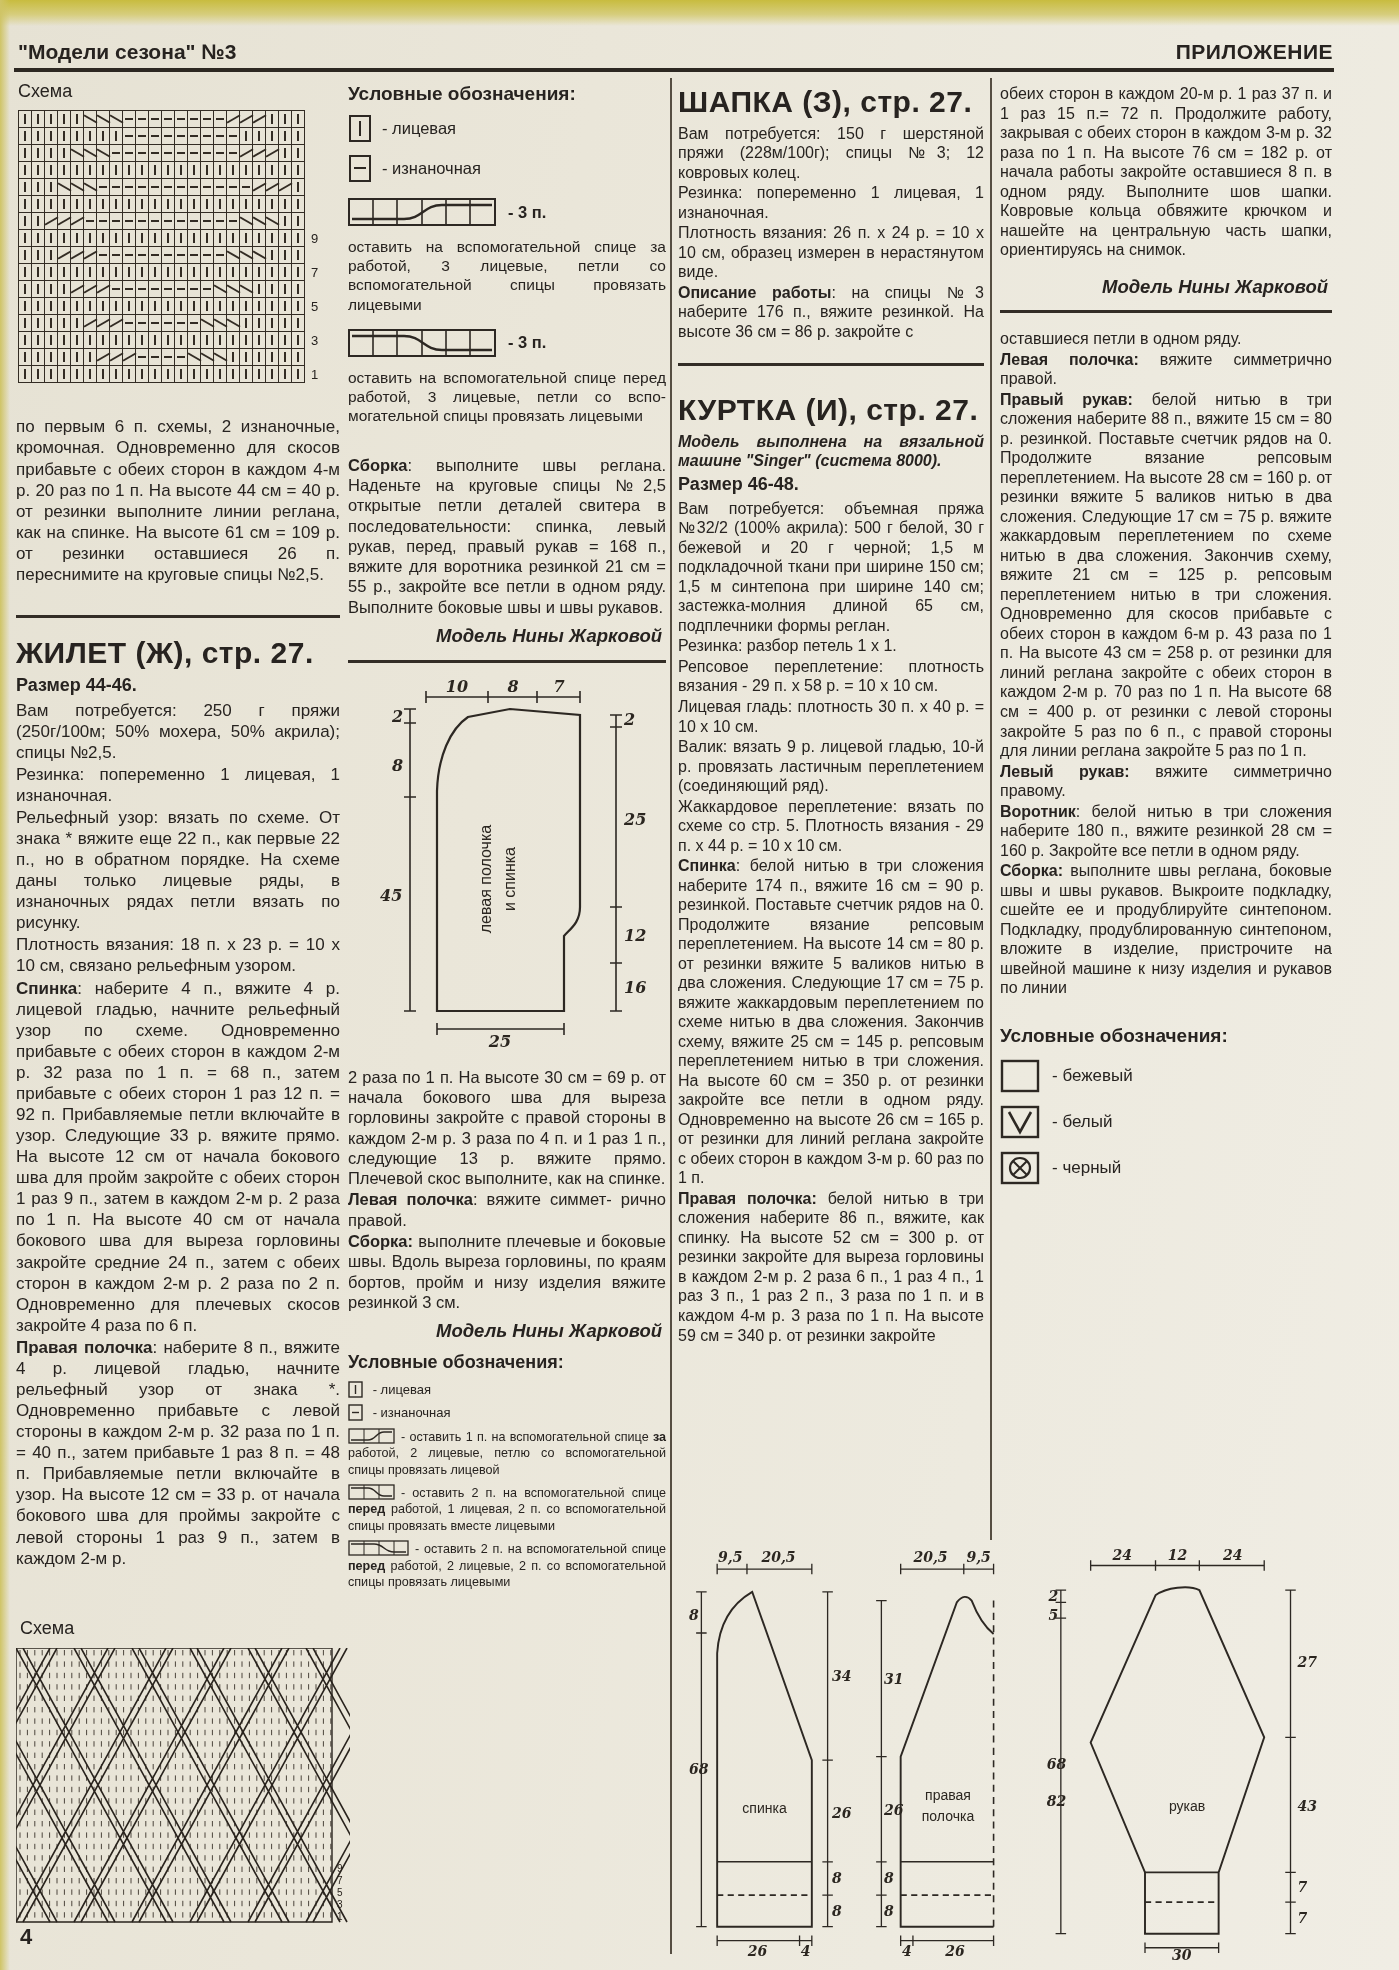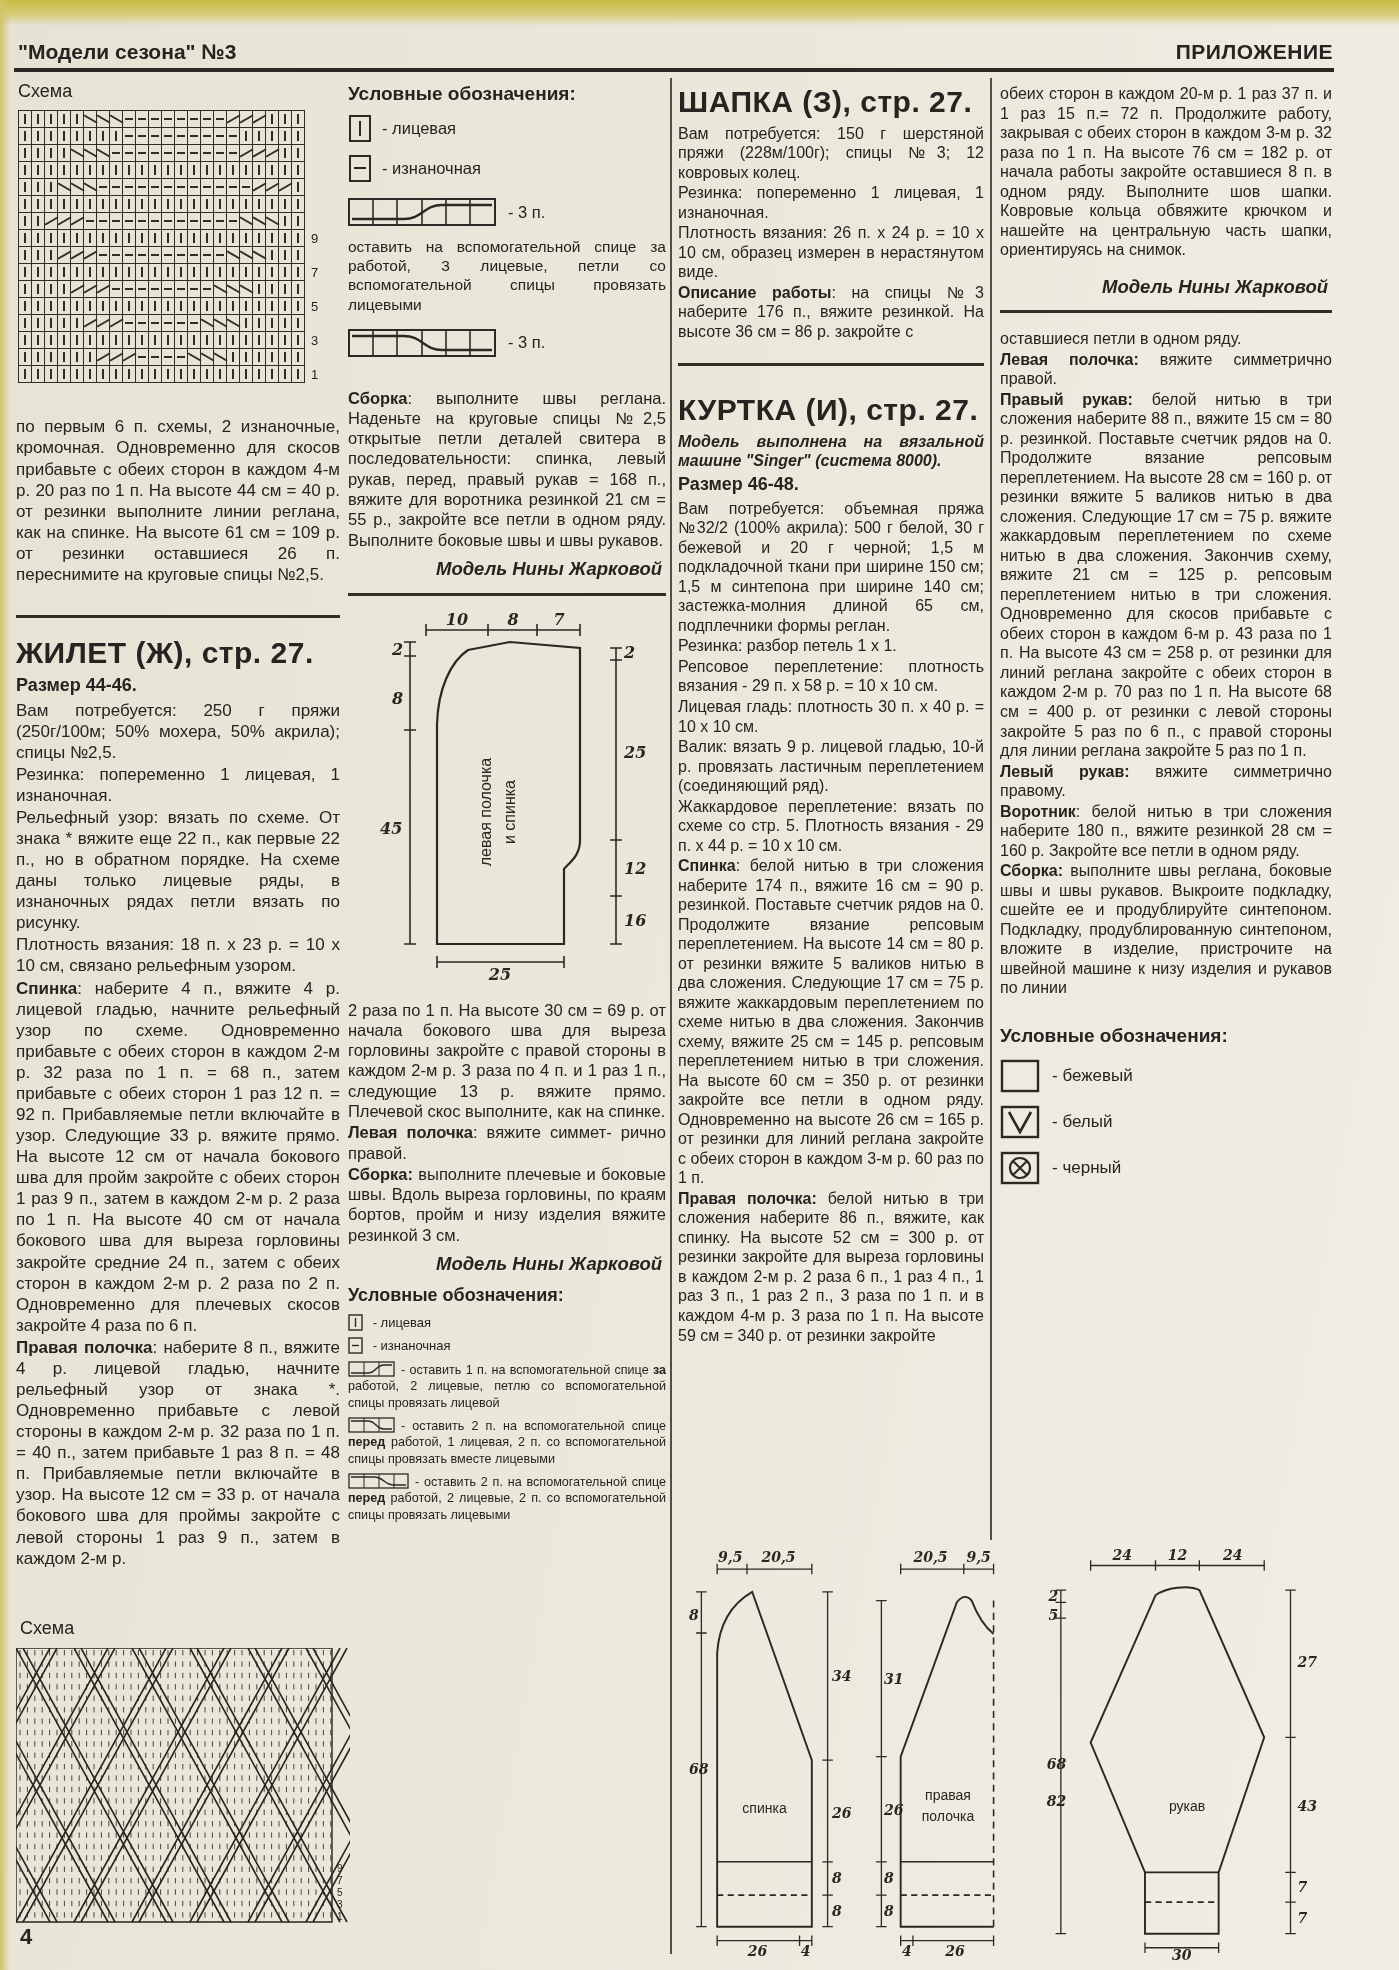--- a/index.html
+++ b/index.html
@@ -33,21 +33,21 @@
   .kcell{width:13px;height:17px;border-right:1px solid #332c24;border-bottom:1px solid #332c24;
          box-sizing:border-box;position:relative;flex:none;}
   .kcell.k::before{content:"";position:absolute;left:5px;top:3px;width:2px;height:10px;background:#332c24;}
   .kcell.p::before{content:"";position:absolute;left:2px;top:7px;width:8px;height:2px;background:#332c24;}
   .kcell.f::before{content:"";position:absolute;left:-1px;top:7px;width:15px;height:2px;background:#332c24;transform:rotate(30deg);}
   .kcell.b::before{content:"";position:absolute;left:-1px;top:7px;width:15px;height:2px;background:#332c24;transform:rotate(-30deg);}
   .klabel{position:absolute;left:292px;top:1px;font-size:13px;}
   
   .ltitle{font-weight:bold;font-size:19px;text-align:left;margin:2px 0 8px 0;}
   .l1item{display:flex;align-items:center;gap:10px;margin:6px 0 10px 0;text-align:left;}
-  .l1cap{font-weight:normal;}
+  .l1cap{font-weight:bold;}
   .l1text{margin:2px 0 10px 0;font-size:15.5px;}
   .mini{font-size:12.6px;line-height:1.3;margin:0 0 5px 0;}
   .mini svg{vertical-align:-4px;margin-right:5px;}
   .minihead{font-size:13px;margin:0 0 6px 0;text-align:left;}
   .minihead svg{vertical-align:-4px;margin-right:6px;}
   .l3item{display:flex;align-items:center;gap:12px;margin:12px 0;text-align:left;font-size:17px;}
   
   .schem{display:block;}
   .schem path,.schem line{stroke:#2d2823;fill:none;}
   .schem text{fill:#2b2620;font-family:"DejaVu Serif",serif;font-style:italic;font-weight:bold;font-size:16px;}
@@ -510,20 +510,21 @@
             <line x1="25" y1="2" x2="25" y2="28"></line>
             <line x1="49" y1="2" x2="49" y2="28"></line>
             <line x1="74" y1="2" x2="74" y2="28"></line>
             <line x1="98" y1="2" x2="98" y2="28"></line>
             <line x1="122" y1="2" x2="122" y2="28"></line>
           </g>
         <path d="M4,8 H56 C74,8 76,22 94,22 H144" fill="none" stroke="#2d2823" stroke-width="2.4"></path>
       </svg>
       <span class="l1cap">- 3 п.</span>
     </div>
+    <p class="l1text">оставить на вспомогательной спице перед работой, 3 лицевые, петли со вспо- могательной спицы провязать лицевыми</p>
 
     <p class="body" style="margin-top:30px;"><span class="lead">Сборка</span><span>: выполните швы реглана. Наденьте на круговые спицы №2,5 открытые петли деталей свитера в последовательности: спинка, левый рукав, перед, правый рукав = 168 п., вяжите для воротника резинкой 21 см = 55 р., закройте все петли в одном ряду. Выполните боковые швы и швы рукавов.</span></p>
     <div class="sig">Модель Нины Жарковой</div>
     <div class="rule"></div>
 
     <svg class="schem" width="312" height="372" viewBox="0 0 312 372">
       <g stroke-width="1.6">
         <path d="M78,18 H232 M78,12 V24 M140,12 V24 M189,12 V24 M232,12 V24"></path>
         <path d="M62,30 V332 M56,30 H68 M56,44 H68 M56,118 H68 M56,332 H68"></path>
         <path d="M268,36 V332 M262,36 H274 M262,48 H274 M262,228 H274 M262,284 H274 M262,332 H274"></path>

